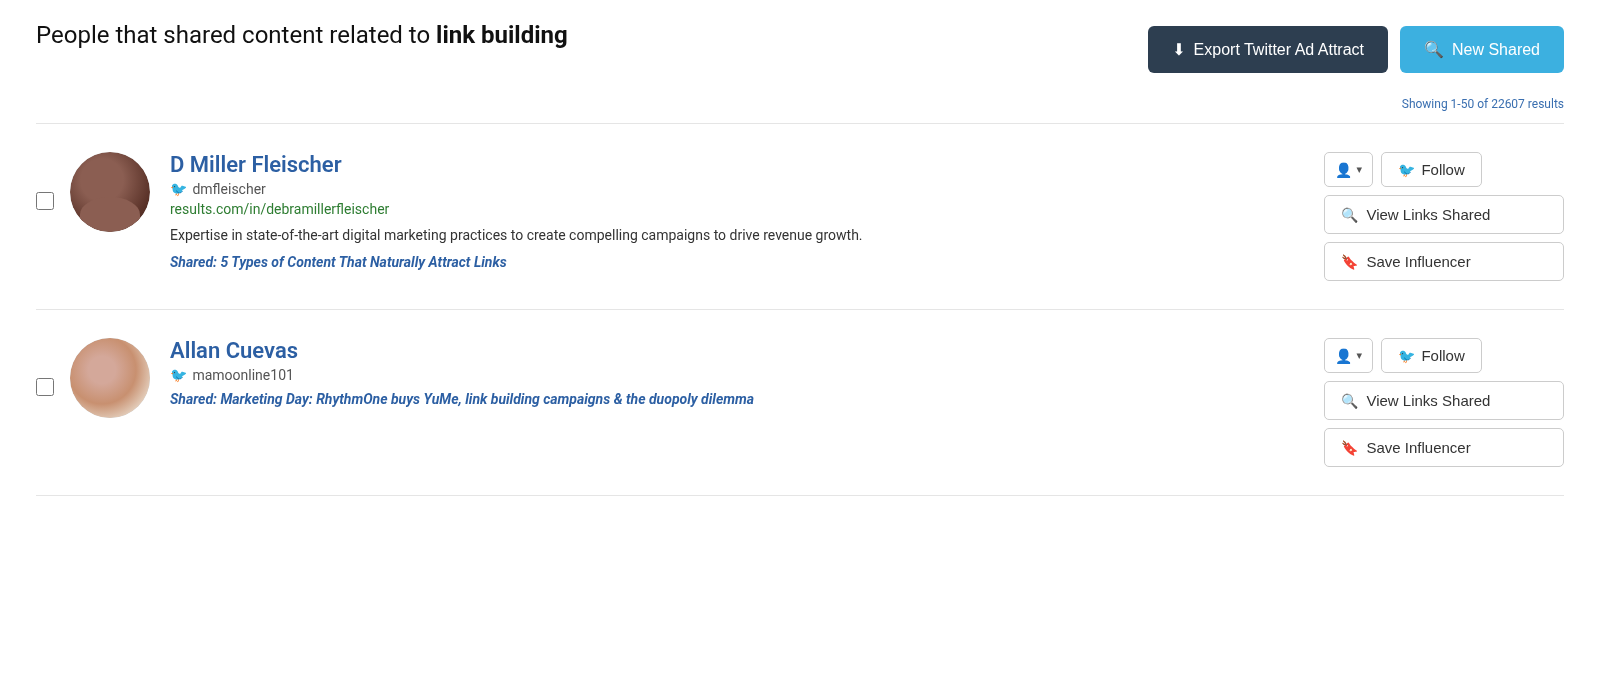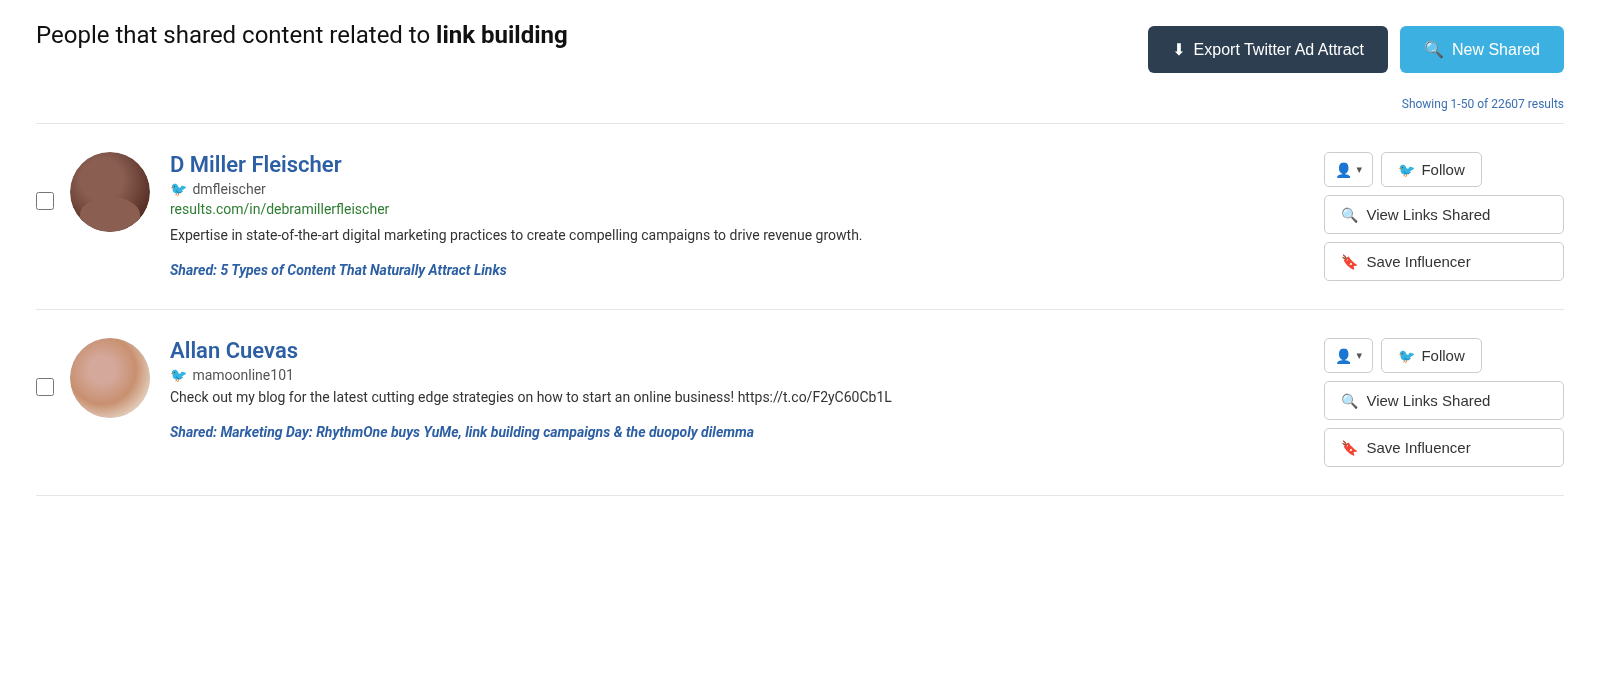--- a/index.html
+++ b/index.html
@@ -158,21 +158,21 @@
       color: #333;
       line-height: 1.5;
       margin-bottom: 8px;
       max-width: 820px;
     }
     .shared-item {
       font-size: 14px;
       font-weight: 700;
       font-style: italic;
       color: #2c5fa3;
-      margin-top: 16px;
+      margin-top: 8px;
     }
     .card-actions {
       display: flex;
       flex-direction: column;
       gap: 8px;
       margin-left: 40px;
       flex-shrink: 0;
       min-width: 240px;
     }
     .action-row-top {
@@ -306,21 +306,20 @@
     </div>
     <div class="avatar">
       <div class="avatar-img-2"></div>
     </div>
     <div class="card-content">
       <div class="person-name">Allan Cuevas</div>
       <div class="twitter-handle">
         <span class="twitter-icon">🐦</span>
         <span>mamoonline101</span>
       </div>
-      <div class="bio">Check out my blog for the latest cutting edge strategies on how to start an online business! https://t.co/F2yC60Cb1L</div>
       <div class="shared-item">Shared: Marketing Day: RhythmOne buys YuMe, link building campaigns &amp; the duopoly dilemma</div>
     </div>
     <div class="card-actions">
       <div class="action-row-top">
         <button class="btn-follow-dropdown">
           <span class="icon-user">👤</span>
           <span class="icon-chevron">▾</span>
         </button>
         <button class="btn-follow">
           <span class="icon-twitter-btn">🐦</span>

